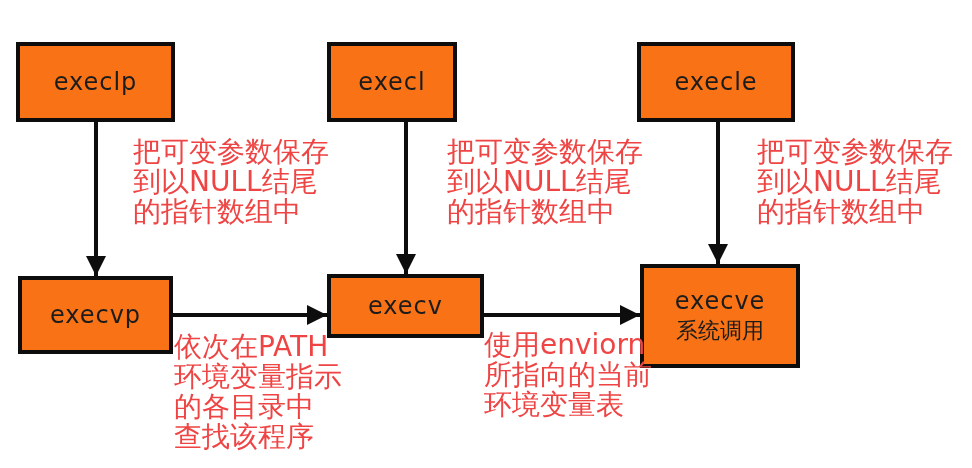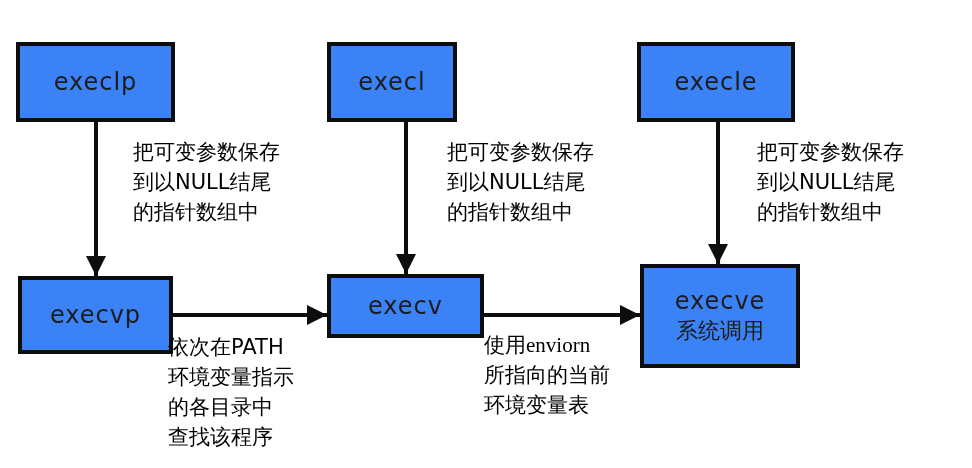--- a/index.html
+++ b/index.html
@@ -20,21 +20,21 @@
     left: 0;
     top: 0;
     width: 972px;
     height: 468px;
     pointer-events: none;
   }
   .node {
     position: absolute;
     box-sizing: border-box;
     border: 4px solid #0d0d0d;
-    background: #3b82f6;
+    background: #f97316;
     display: flex;
     flex-direction: column;
     align-items: center;
     justify-content: center;
     font-size: 24px;
     color: #1c1c1c;
     letter-spacing: 1px;
     line-height: 30px;
   }
   .node .sublabel {
@@ -43,29 +43,29 @@
   }
   .node-execlp { left: 16px;  top: 42px;  width: 159px; height: 80px; }
   .node-execl  { left: 327px; top: 42px;  width: 130px; height: 80px; }
   .node-execle { left: 637px; top: 42px;  width: 158px; height: 80px; }
   .node-execvp { left: 18px;  top: 276px; width: 155px; height: 78px; }
   .node-execv  { left: 327px; top: 274px; width: 157px; height: 64px; }
   .node-execve { left: 640px; top: 264px; width: 160px; height: 104px; justify-content: center; }
   .note {
     position: absolute;
     white-space: pre-line;
-    font-size: 21px;
+    font-size: 28px;
     line-height: 30px;
-    color: #000000;
+    color: #ef4444;
   }
   .note-execlp { left: 133px; top: 137px; }
   .note-execl  { left: 447px; top: 137px; }
   .note-execle { left: 757px; top: 137px; }
-  .note-execvp { left: 168px; top: 332px; }
-  .note-execv  { left: 484px; top: 330px; font-family: Liberation Serif, serif; }
+  .note-execvp { left: 174px; top: 332px; }
+  .note-execv  { left: 484px; top: 330px; }
 </style>
 </head>
 <body>
 
 <div class="stage">
 
   <svg class="arrow-layer" width="972" height="468" viewBox="0 0 972 468" xmlns="http://www.w3.org/2000/svg">
     <defs>
       <marker id="ah" viewBox="0 0 10 10" refX="10" refY="5" markerWidth="5" markerHeight="5.5" orient="auto" markerUnits="strokeWidth">
         <path d="M0,0 L10,5 L0,10 z" fill="#0d0d0d"></path>

